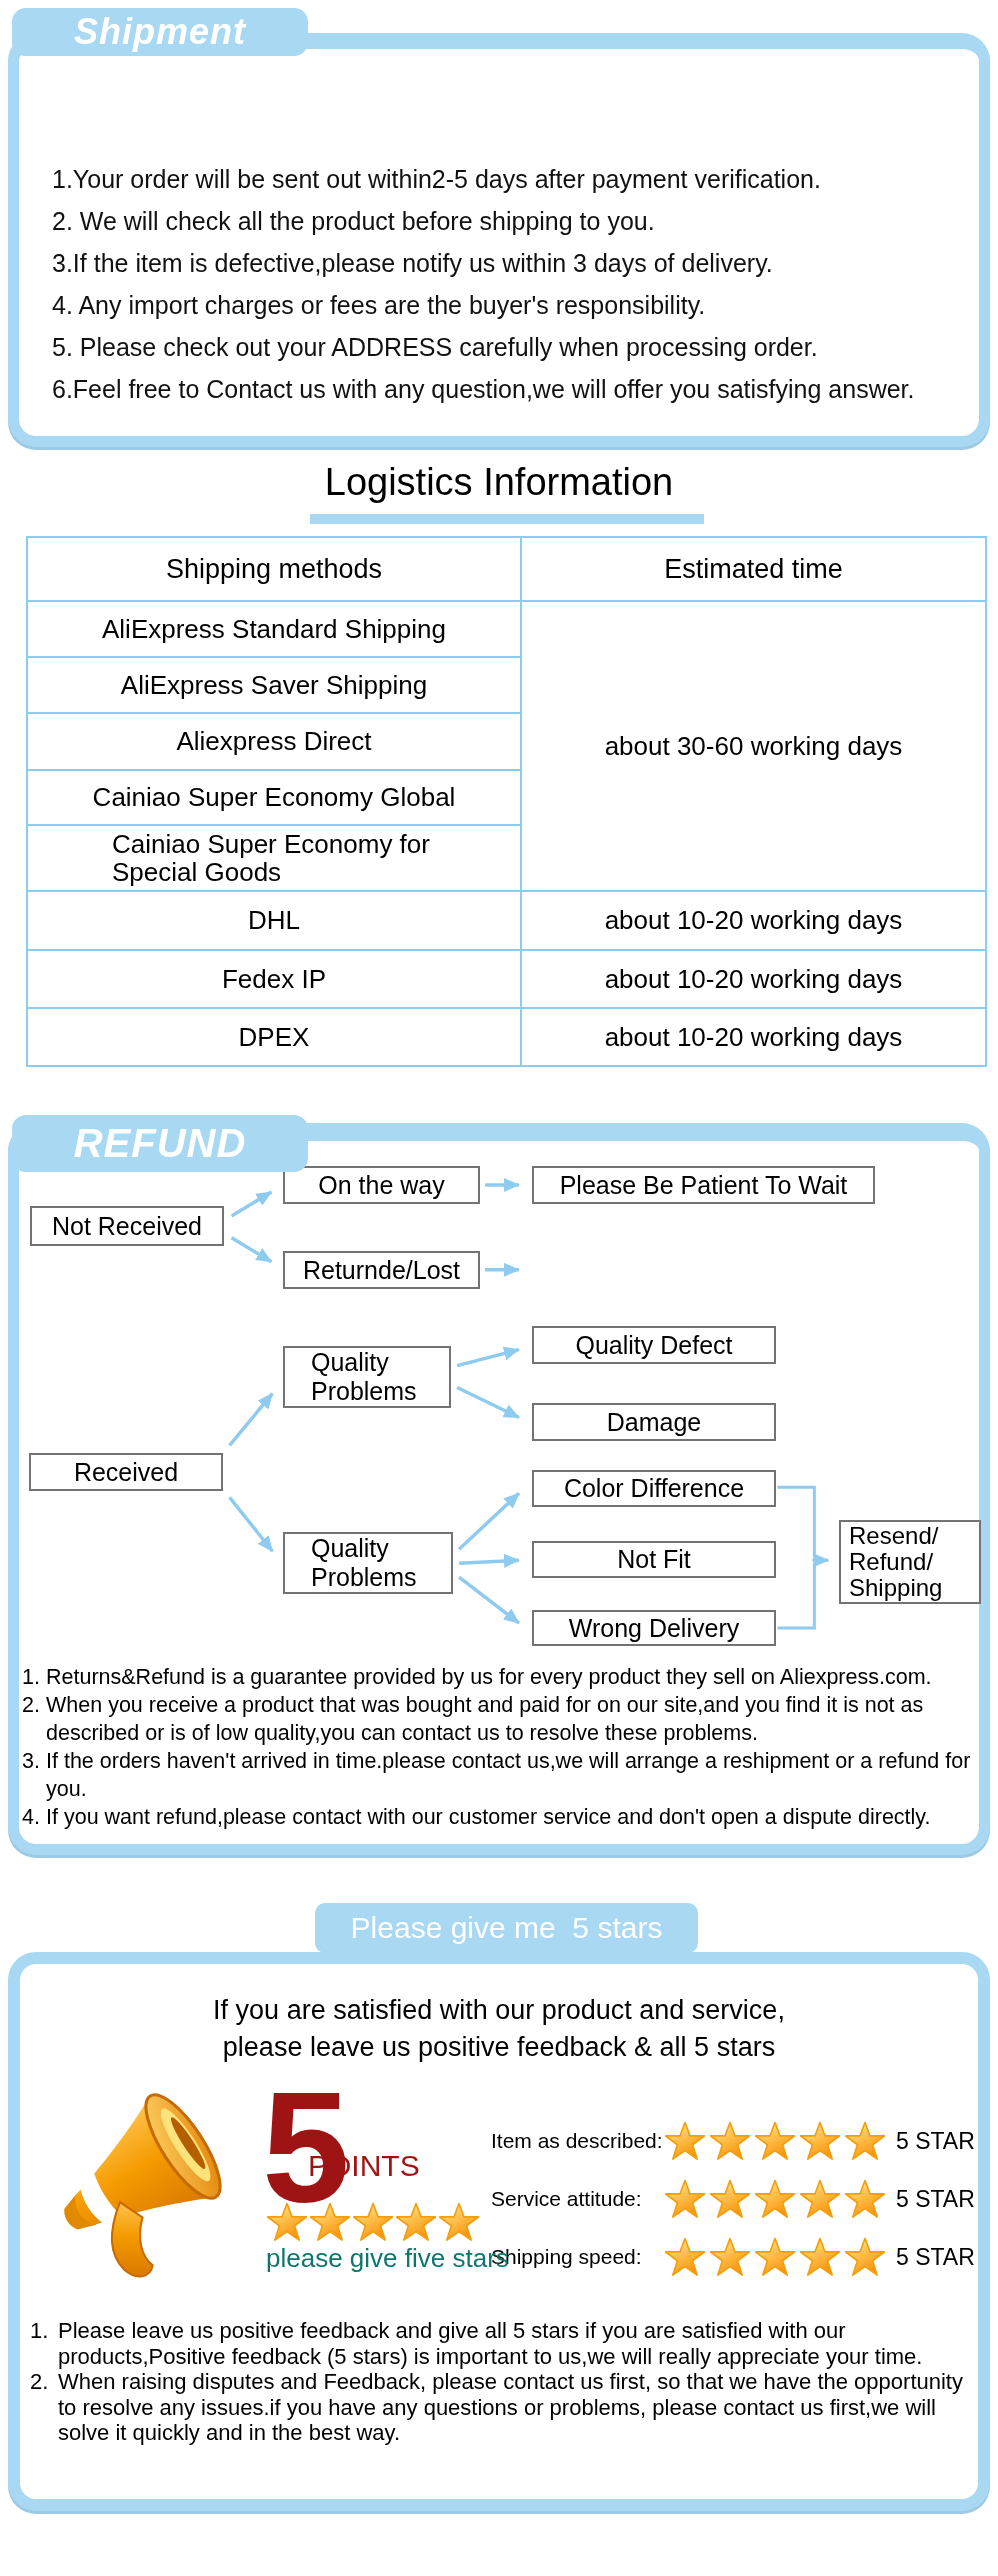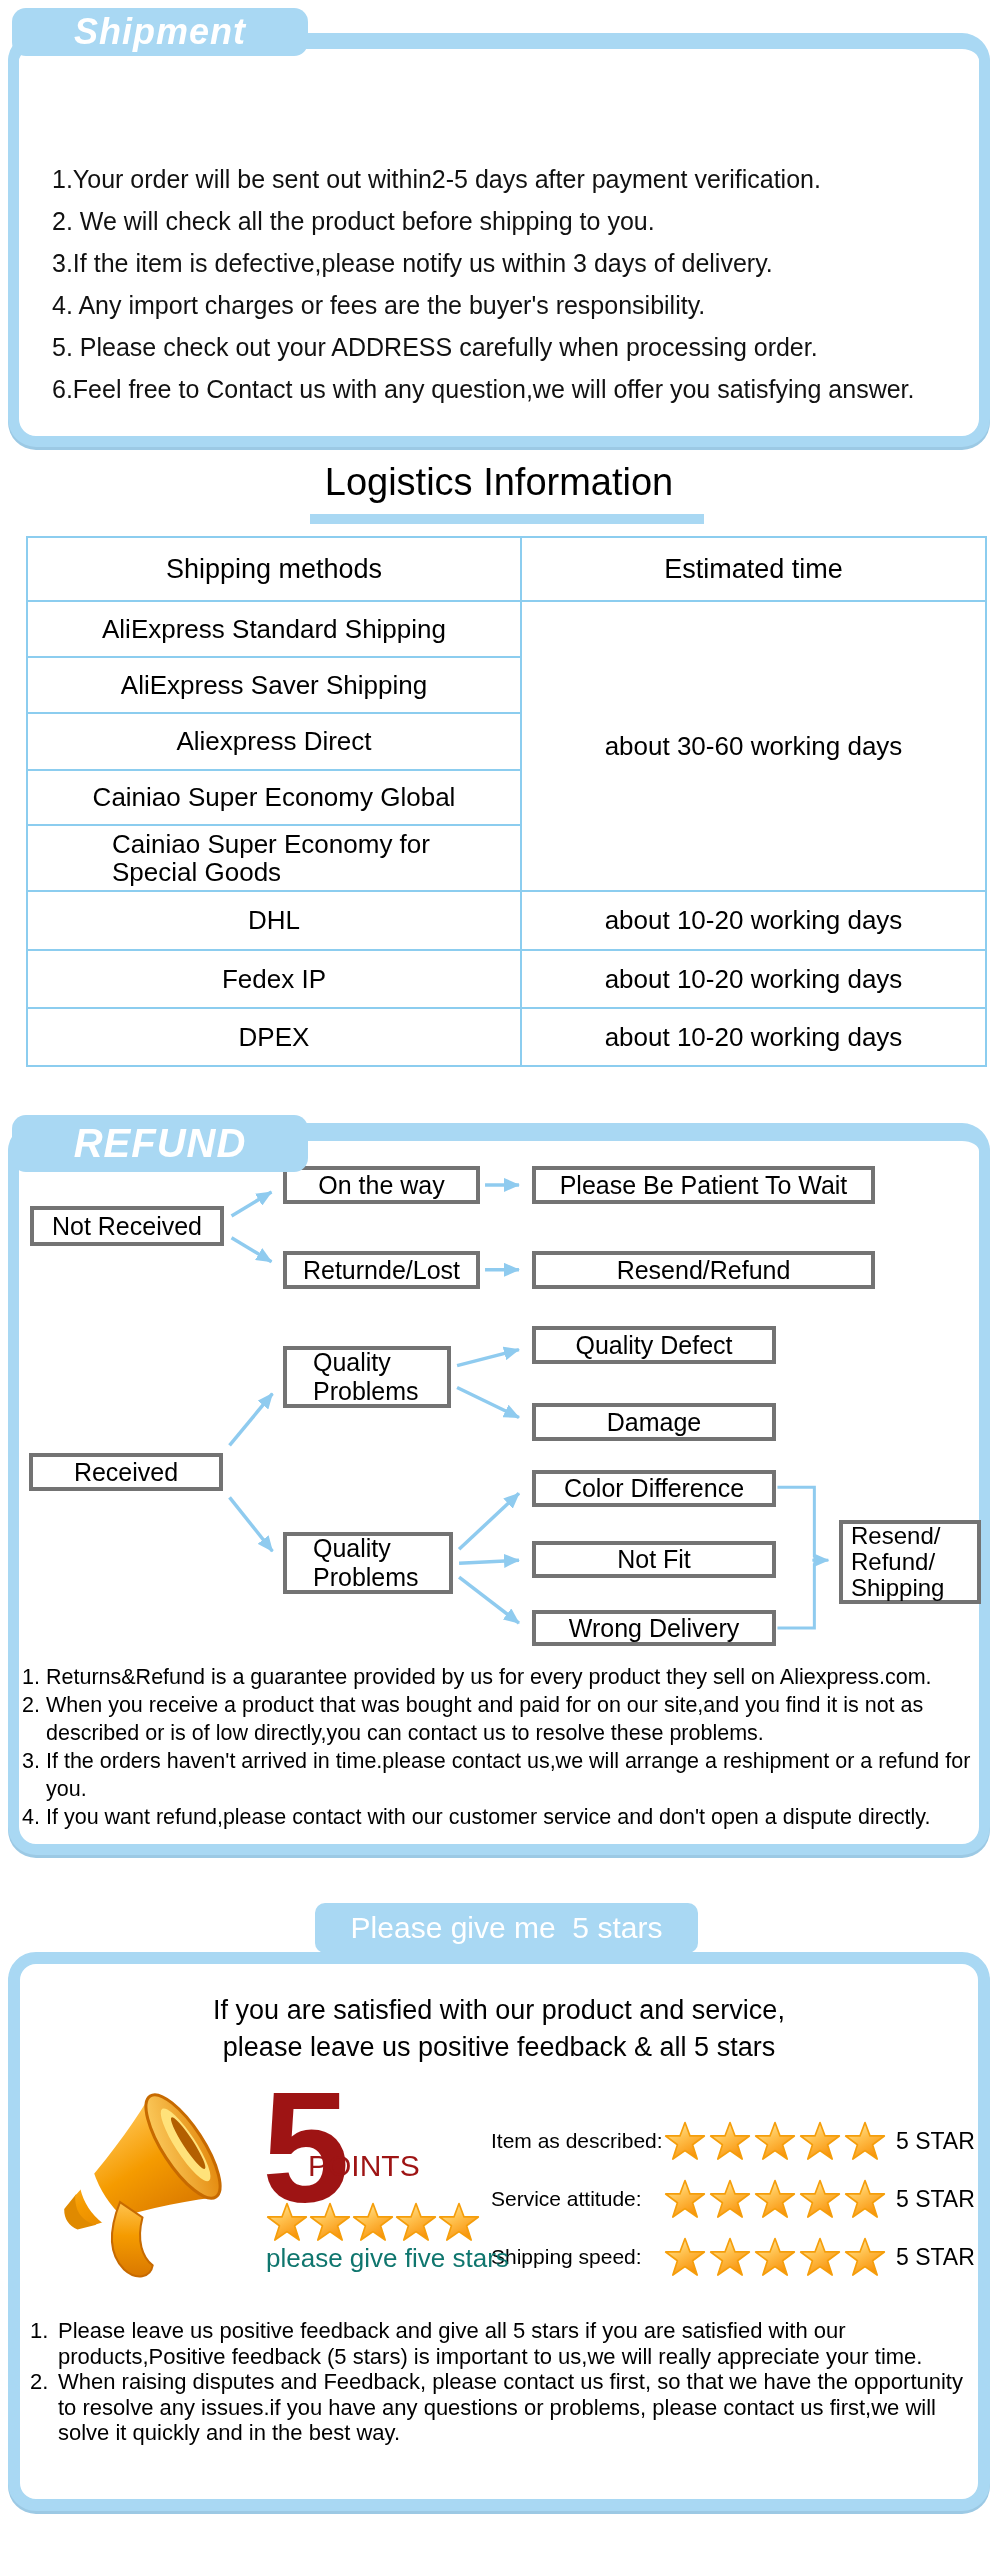--- a/index.html
+++ b/index.html
@@ -31,21 +31,21 @@
                    background:#A9D8F3;}
   #logistics-table{position:absolute;left:26px;top:536px;width:960px;
                    border-collapse:collapse;table-layout:fixed;}
   #logistics-table td,#logistics-table th{border:2px solid #8CCDEF;text-align:center;
                    font-weight:normal;font-size:26px;color:#000;padding:0;}
   #logistics-table th{font-size:27px;}
   #logistics-table .tal{text-align:left;padding-left:84px;white-space:pre-line;
                    line-height:28px;}
   
   #flow{position:absolute;left:0;top:1158px;width:998px;height:504px;}
-  .fb{position:absolute;border:4px solid #737373;background:#fff;box-sizing:border-box;
+  .fb{position:absolute;border:2px solid #737373;background:#fff;box-sizing:border-box;
       display:flex;align-items:center;justify-content:center;font-size:25px;color:#000;}
   .fb.pre{white-space:pre-line;justify-content:flex-start;text-align:left;
       padding-left:26px;line-height:29px;}
   #fb-nr{left:30px;top:48px;width:194px;height:40px}
   #fb-otw{left:283px;top:8px;width:197px;height:38px}
   #fb-bp{left:532px;top:8px;width:343px;height:38px}
   #fb-rl{left:283px;top:93px;width:197px;height:38px}
   #fb-rr{left:532px;top:93px;width:343px;height:38px}
   #fb-qd{left:532px;top:168px;width:244px;height:38px}
   #fb-qp1{left:283px;top:188px;width:168px;height:62px}
@@ -191,21 +191,20 @@
         <line x1="460" y1="420" x2="520" y2="466" marker-end="url(#ah)"></line>
         <path d="M779,330 L816,330 L816,400" stroke-width="3"></path>
         <path d="M779,471 L816,471 L816,406" stroke-width="3"></path>
         <line x1="814" y1="403" x2="830" y2="403" stroke-width="3" marker-end="url(#ah)"></line>
       </g>
     </svg>
     <div class="fb" id="fb-nr">Not Received</div>
     <div class="fb" id="fb-otw">On the way</div>
     <div class="fb" id="fb-bp">Please Be Patient To Wait</div>
     <div class="fb" id="fb-rl">Returnde/Lost</div>
-    <div class="fb" id="fb-rr">Resend/Refund</div>
     <div class="fb" id="fb-qd">Quality Defect</div>
     <div class="fb pre" id="fb-qp1">Quality
 Problems</div>
     <div class="fb" id="fb-dmg">Damage</div>
     <div class="fb" id="fb-rcv">Received</div>
     <div class="fb" id="fb-cd">Color Difference</div>
     <div class="fb pre" id="fb-qp2">Quality
 Problems</div>
     <div class="fb" id="fb-nf">Not Fit</div>
     <div class="fb" id="fb-wd">Wrong Delivery</div>
@@ -214,21 +213,21 @@
 Shipping</div>
   </div>
 
   <div class="notes" id="refund-notes">
     <div class="note">
       <span class="num">1.</span>
       <span class="txt">Returns&amp;Refund is a guarantee provided by us for every product they sell on Aliexpress.com.</span>
     </div>
     <div class="note">
       <span class="num">2.</span>
-      <span class="txt">When you receive a product that was bought and paid for on our site,and you find it is not as described or is of low directly,you can contact us to resolve these problems.</span>
+      <span class="txt">When you receive a product that was bought and paid for on our site,and you find it is not as described or is of low quality,you can contact us to resolve these problems.</span>
     </div>
     <div class="note">
       <span class="num">3.</span>
       <span class="txt">If the orders haven't arrived in time.please contact us,we will arrange a reshipment or a refund for you.</span>
     </div>
     <div class="note">
       <span class="num">4.</span>
       <span class="txt">If you want refund,please contact with our customer service and don't open a dispute directly.</span>
     </div>
   </div>

